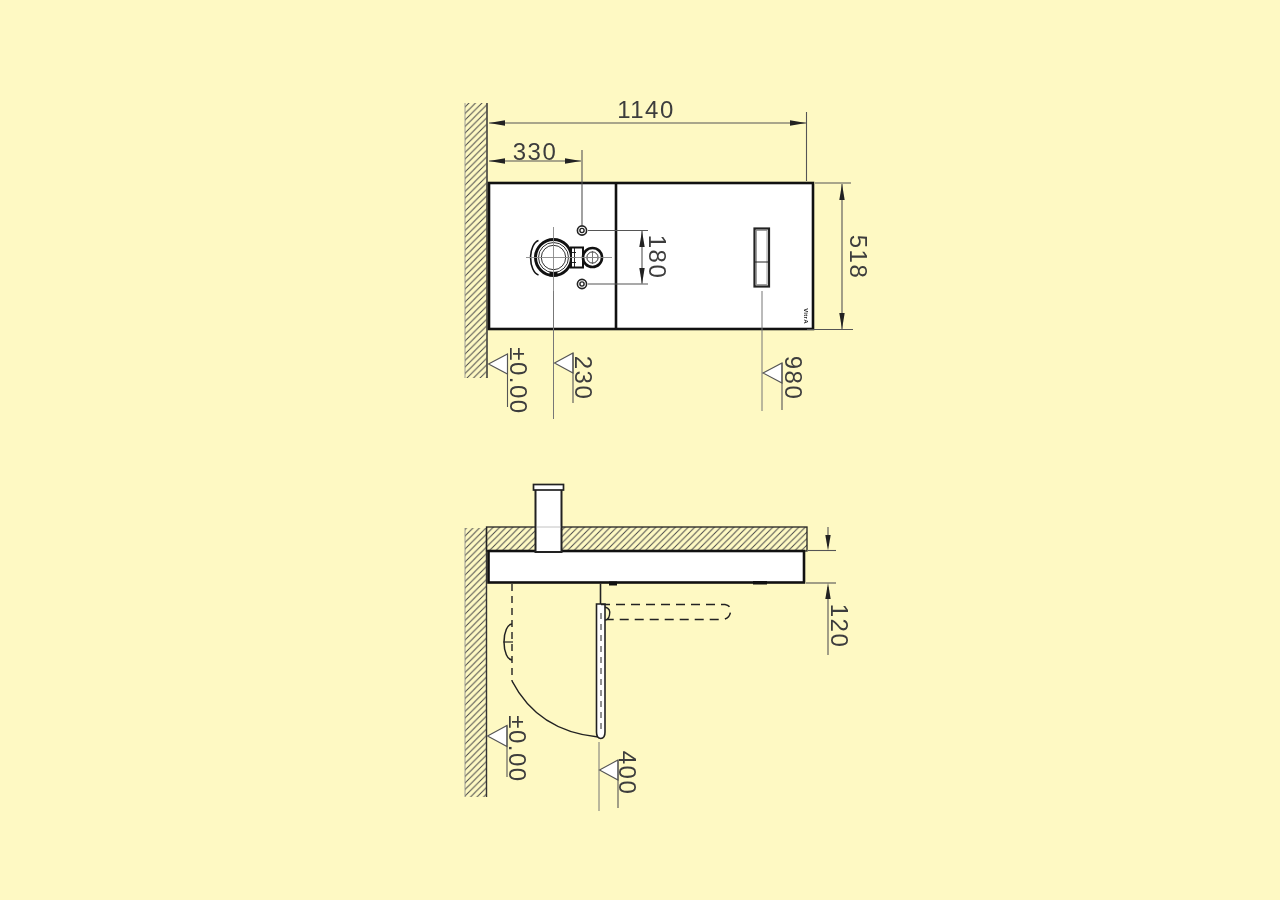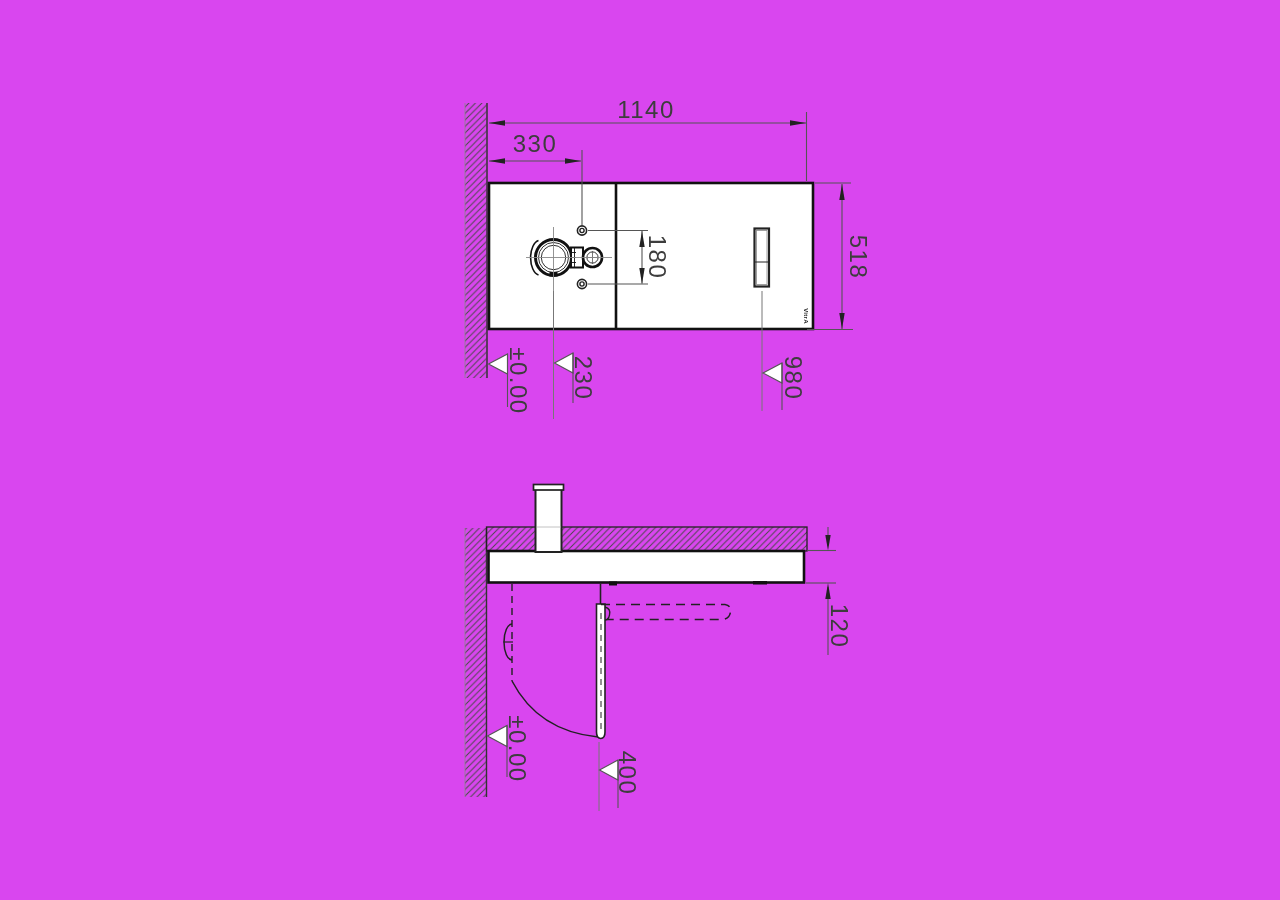--- a/index.html
+++ b/index.html
@@ -1,17 +1,17 @@
 <!DOCTYPE html>
 <html><head>
 <meta charset="utf-8">
 <style>
   html,body{margin:0;padding:0;background:#fff;}
   #canvas{
-    position:relative;width:1280px;height:900px;background:#d946ef;overflow:hidden;
+    position:relative;width:1280px;height:900px;background:#fef9c3;overflow:hidden;
     font-family:"Liberation Sans", sans-serif;
   }
   #drawing-svg{position:absolute;left:0;top:0;}
   .dim-label{
     position:absolute;color:#3d3d3d;font-size:24px;letter-spacing:1.5px;
     white-space:nowrap;transform:translate(-50%,-50%);line-height:1;
   }
   .dim-label.rot{transform:translate(-50%,-50%) rotate(90deg);}
   .brand-label{
     position:absolute;color:#222;font-size:6px;font-weight:bold;letter-spacing:0.3px;
@@ -166,21 +166,21 @@
       <line x1="507" y1="725.5" x2="507" y2="777" stroke="#555" stroke-width="1.1"></line>
     </g>
     <g>
       <path d="M599.5 770 L618 760 L618 780 Z" fill="#fff" stroke="#555" stroke-width="1.1"></path>
       <line x1="618" y1="760" x2="618" y2="808" stroke="#555" stroke-width="1.1"></line>
     </g>
   </g>
 </svg>
 
 <div class="dim-label" style="left:646px;top:110px;">1140</div>
-<div class="dim-label" style="left:535px;top:144px;">330</div>
+<div class="dim-label" style="left:535px;top:152px;">330</div>
 <div class="dim-label rot" style="left:858px;top:257px;">518</div>
 <div class="dim-label rot" style="left:657px;top:257px;">180</div>
 <div class="dim-label rot" style="left:518px;top:381px;">±0.00</div>
 <div class="dim-label rot" style="left:583px;top:378px;">230</div>
 <div class="dim-label rot" style="left:793px;top:378px;">980</div>
 <div class="brand-label" style="left:806px;top:316px;">VitrA</div>
 <div class="dim-label rot" style="left:839px;top:626px;">120</div>
 <div class="dim-label rot" style="left:517px;top:749px;">±0.00</div>
 <div class="dim-label rot" style="left:627px;top:773px;">400</div>
 

